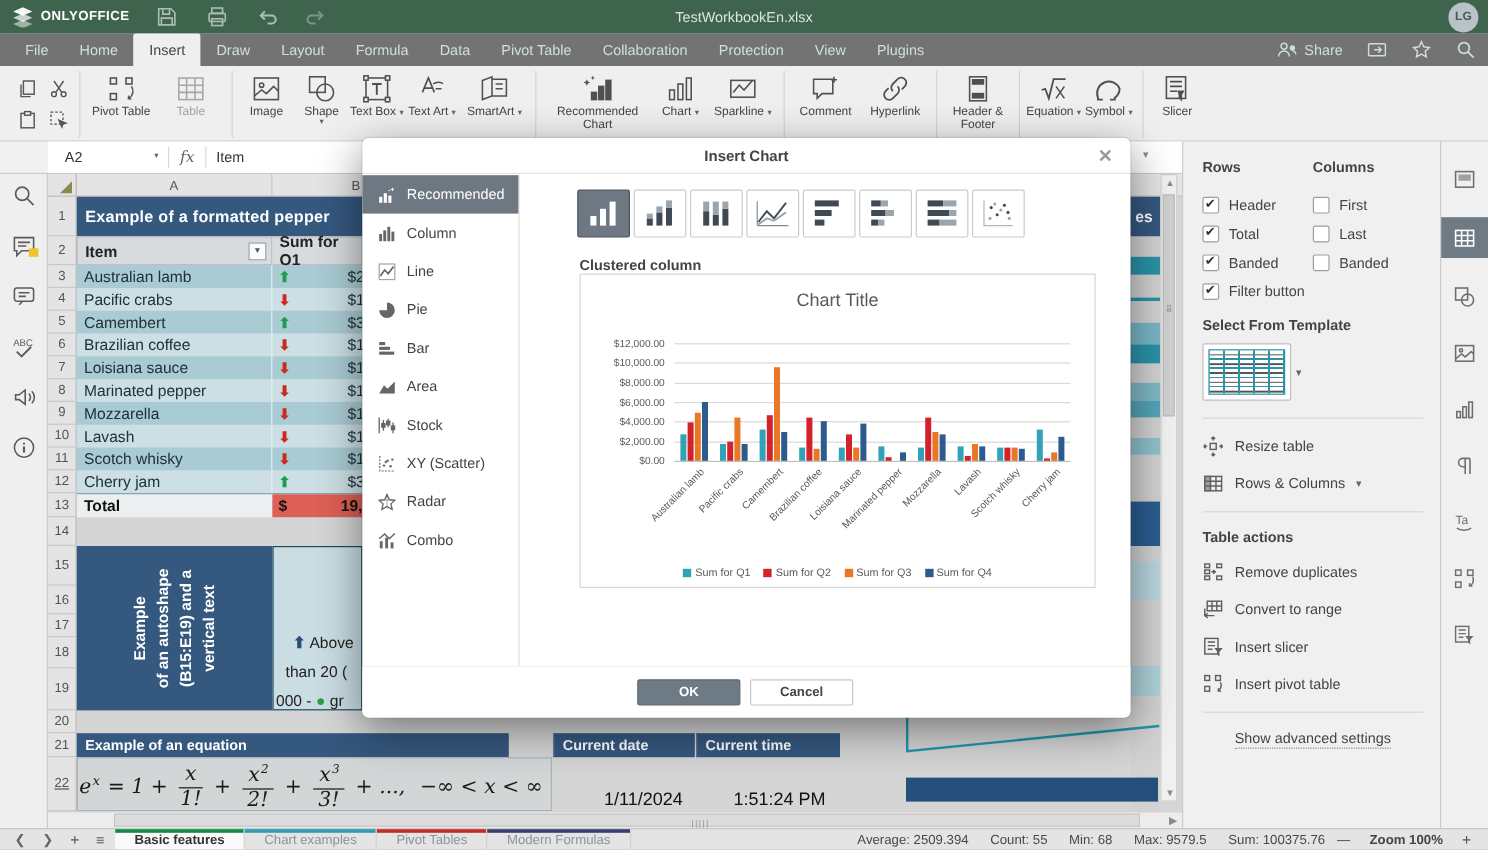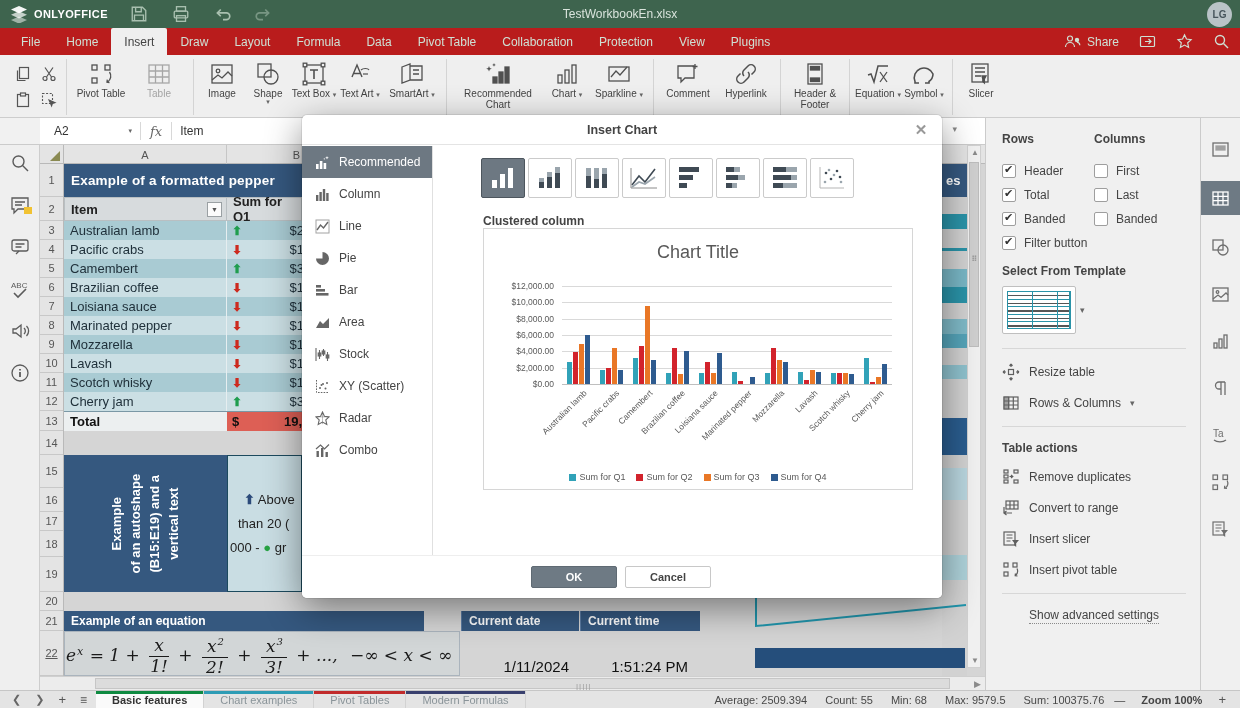--- a/index.html
+++ b/index.html
@@ -10,21 +10,21 @@
   
   .titlebar { position:absolute; left:0; top:0; width:1240px; height:28px; background:#3e644e; display:flex; align-items:center; }
   .logo { display:flex; align-items:center; gap:6px; padding-left:10px; }
   .logo-name { color:#fff; font-weight:bold; font-size:11px; letter-spacing:.4px; }
   .qicon { position:absolute; top:5px; width:18px; height:18px; color:#a9c0b0; }
   .qicon svg { width:18px; height:18px; }
   .doc-title { position:absolute; left:0; right:0; top:0; height:28px; display:flex; align-items:center; justify-content:center; color:#d9e4dc; font-size:12px; pointer-events:none; }
   .avatar { position:absolute; right:8px; top:2px; width:25px; height:25px; border-radius:50%; background:#b9c3c7; color:#47555c; font-weight:bold; font-size:10px; display:flex; align-items:center; justify-content:center; }
 
   
-  .menubar { position:absolute; left:0; top:28px; width:1240px; height:27px; background:#b91c1c; display:flex; align-items:stretch; padding-left:8px; }
+  .menubar { position:absolute; left:0; top:28px; width:1240px; height:27px; background:#737373; display:flex; align-items:stretch; padding-left:8px; }
   .mtab { display:flex; align-items:center; padding:0 13px; color:#cfe0d4; font-size:12px; cursor:default; }
   .mtab.active { background:#efefef; color:#444; border-radius:2px 2px 0 0; }
   .menu-right { position:absolute; right:10px; top:0; height:27px; display:flex; align-items:center; gap:20px; color:#cfe0d4; }
   .menu-right svg { width:17px; height:17px; }
   .share-box { display:flex; align-items:center; gap:6px; font-size:12px; }
 
   
   .toolbar { position:absolute; left:0; top:55px; width:1240px; height:63px; background:#efefef; border-bottom:1px solid #cdcdcd; display:flex; align-items:stretch; padding:4px 4px 2px 6px; }
   .tgroup { display:flex; align-items:flex-start; padding:0 5px; border-right:1px solid #d4d4d4; }
   .tgroup:last-child { border-right:none; }
@@ -75,21 +75,21 @@
   .tname { width:163px; padding-left:6px; font-size:13px; color:#20313b; display:flex; align-items:center; border-right:1px solid #e6eef0; }
   .tval { width:75px; display:flex; align-items:center; justify-content:space-between; padding:0 0 0 5px; overflow:hidden; }
   .arrow { font-size:12px; font-weight:bold; }
   .val { font-size:13px; color:#20313b; margin-right:-2px; }
   .totalrow { position:absolute; left:24px; top:266px; width:238px; height:20px; display:flex; border-top:1px solid #7a97a5; }
   .totalA { width:163px; background:#eceff0; font-weight:bold; font-size:13px; color:#111; display:flex; align-items:center; padding-left:6px; }
   .totalB { width:75px; background:#dd5f55; font-weight:bold; font-size:13px; color:#111; display:flex; align-items:center; justify-content:space-between; padding-left:5px; }
 
   .autoshape { position:absolute; left:24px; top:310px; width:163px; height:137px; background:#35587f; display:flex; align-items:center; justify-content:center; }
   .autoshape-text { transform:rotate(-90deg); color:#fff; font-weight:bold; font-size:13px; line-height:1.45; text-align:center; white-space:nowrap; }
-  .callout { position:absolute; left:187px; top:310px; width:75px; height:137px; background:#c9dde3; border:1px solid #1c4a5e; overflow:hidden; display:flex; flex-direction:column; justify-content:center; gap:9px; font-size:13px; color:#222; }
+  .callout { position:absolute; left:187px; top:310px; width:75px; height:137px; background:#c9dde3; border:1px solid #1c4a5e; overflow:hidden; display:flex; flex-direction:column; justify-content:flex-end; gap:9px; font-size:13px; color:#222; }
   .callout div { white-space:nowrap; }
   .greendot { color:#27a343; font-size:13px; }
   .uparrow-nav { color:#2b4a7a; font-weight:bold; }
 
   .eqhead { position:absolute; top:466px; height:20px; background:#35587f; color:#fff; font-weight:bold; font-size:12px; display:flex; align-items:center; padding-left:7px; }
   .eqrow { position:absolute; left:24px; top:486px; width:396px; height:45px; background:#d2d6d7; border:1px solid #aab4bd; overflow:hidden; display:flex; justify-content:flex-start; padding-top:5px; font-family:"DejaVu Serif", serif; font-style:italic; font-size:17px; color:#1a1a1a; }
   .eq span { padding:0 1px; }
   .frac { display:inline-block; text-align:center; vertical-align:middle; margin:0 2px; }
   .frac .num { display:block; border-bottom:1.2px solid #1a1a1a; padding:0 4px 1px; line-height:1.05; }
   .frac .den { display:block; padding-top:1px; line-height:1.05; }
@@ -159,21 +159,21 @@
   .titem svg { width:15px; height:15px; color:#666; flex:none; }
   .titem.selected { background:#6d7882; color:#fff; }
   .titem.selected svg { color:#fff; }
   .subtypes { position:absolute; left:179px; top:43px; display:flex; gap:3px; }
   .stbtn { width:44px; height:40px; background:#fff; border:1px solid #cbcbcb; border-radius:2px; display:flex; align-items:center; justify-content:center; }
   .stbtn.selected { background:#6d7882; border-color:#4d565e; }
   .stbtn svg { width:30px; height:26px; }
   .subtype-label { position:absolute; left:181px; top:99px; font-weight:bold; font-size:12px; color:#444; }
 
   .chart-box { position:absolute; left:181px; top:113px; width:430px; height:262px; border:1px solid #d6d6d6; background:#fff; }
-  .chart-title { position:absolute; left:0; right:0; top:13px; text-align:center; color:#595959; font-size:18px; font-weight:normal; }
+  .chart-title { position:absolute; left:0; right:0; top:13px; text-align:center; color:#595959; font-size:15px; font-weight:normal; }
   .plot { position:absolute; left:78px; right:20px; top:57px; height:98px; }
   .gline { position:absolute; left:0; right:0; height:1px; background:#d9d9d9; }
   .gline.axis { background:#bfbfbf; }
   .ytick { position:absolute; right:4px; transform:translateY(-50%); font-size:8.5px; color:#595959; white-space:nowrap; }
   .ylabels { position:absolute; left:0; top:57px; width:74px; height:98px; }
   .groups { position:absolute; left:0; right:0; top:0; bottom:0; display:flex; align-items:flex-end; }
   .group { flex:1; display:flex; justify-content:center; align-items:flex-end; gap:1px; height:100%; }
   .bar { width:5px; flex:none; }
   .xlabels { position:absolute; left:78px; right:20px; top:156px; height:68px; display:flex; }
   .xcell { flex:1; position:relative; }

